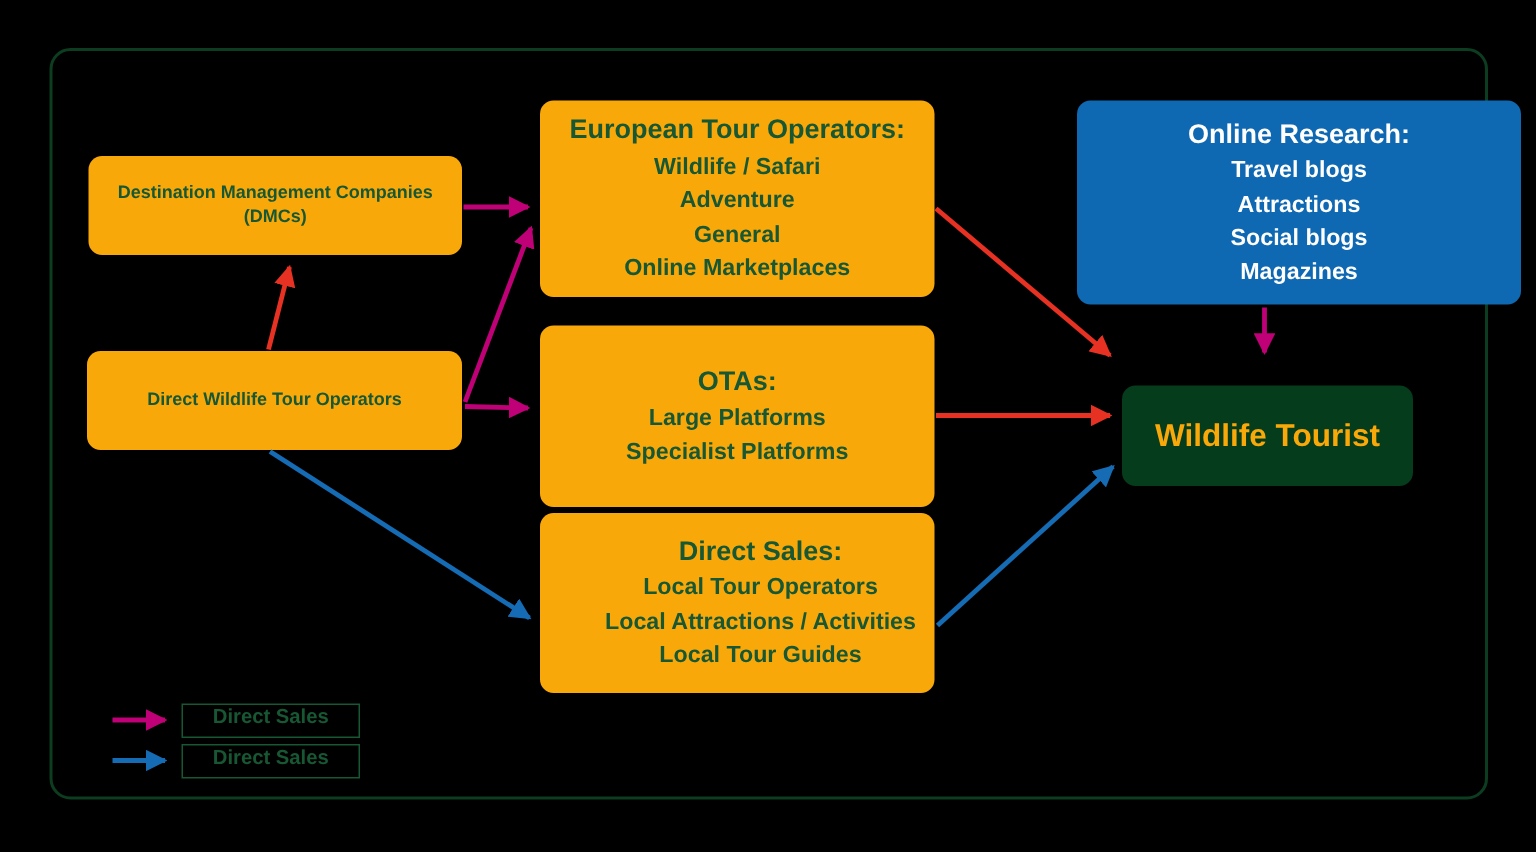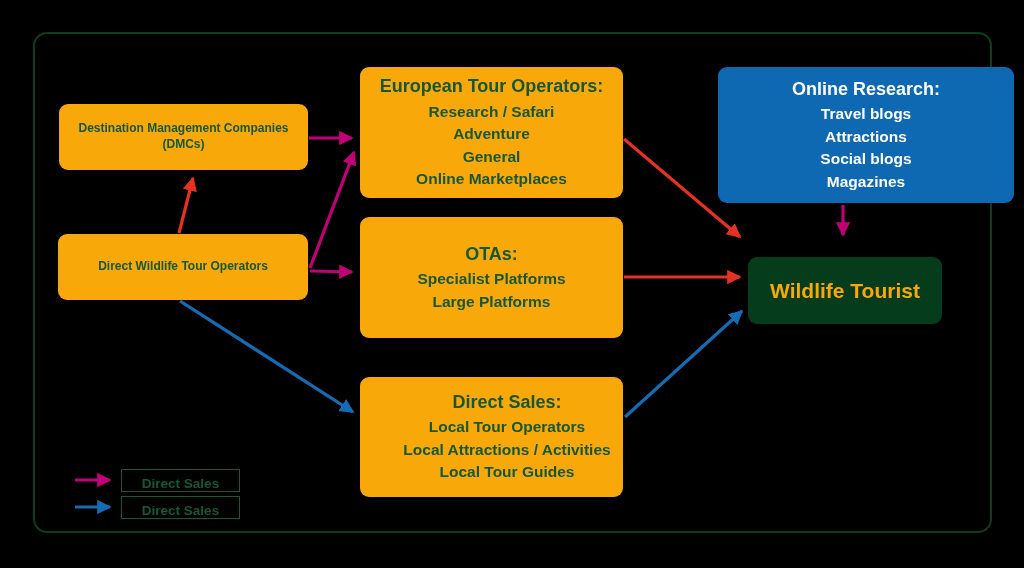--- a/index.html
+++ b/index.html
@@ -20,31 +20,31 @@
     text-align:center;font-weight:bold;padding:6px 10px;
   }
   .node.orange{background:var(--node-orange,#F9A80A);color:var(--node-text-green,#175733);}
   .node .big{font-size:12px;line-height:1.3;}
   .node .title{font-size:18px;line-height:1.35;margin-bottom:2px;}
   .node .item{font-size:15.5px;line-height:1.45;}
   .node.dmc{left:59px;top:104px;width:249px;height:66px;}
   .node.local{left:58px;top:234px;width:250px;height:66px;}
   .node.eto{left:360px;top:67px;width:263px;height:131px;}
   .node.otas{left:360px;top:217px;width:263px;height:121px;}
-  .node.dsales{left:360px;top:377px;width:263px;height:120px;padding-left:41px;}
+  .node.dsales{left:360px;top:342px;width:263px;height:120px;padding-left:41px;}
   .node.research{left:718px;top:67px;width:296px;height:136px;
     background:var(--research-bg,#0E68B2);color:var(--research-text,#fff);}
   .node.tourist{left:748px;top:257px;width:194px;height:67px;
     background:var(--tourist-bg,#053C1C);color:var(--tourist-text,#F9A80A);font-size:21px;}
   .legend-box{
     position:absolute;box-sizing:border-box;
     border:1.6px solid var(--legend-border,#175733);
     color:var(--legend-border,#175733);
     font-size:13.5px;font-weight:bold;
-    display:flex;align-items:flex-end;justify-content:center;text-align:center;
+    display:flex;align-items:flex-start;justify-content:center;text-align:center;
   }
   .legend-box.one{left:121px;top:469px;width:119px;height:23px;}
   .legend-box.two{left:121px;top:496px;width:119px;height:23px;}
   svg.overlay{position:absolute;left:0;top:0;width:1024px;height:568px;pointer-events:none;}
   .stroke-red{stroke:var(--arrow-red,#E73223);stroke-width:3.2;fill:none;}
   .stroke-magenta{stroke:var(--arrow-magenta,#C00077);stroke-width:3.2;fill:none;}
   .stroke-blue{stroke:var(--arrow-blue,#156CB4);stroke-width:3.2;fill:none;}
   .mk-red{fill:var(--arrow-red,#E73223);}
   .mk-magenta{fill:var(--arrow-magenta,#C00077);}
   .mk-blue{fill:var(--arrow-blue,#156CB4);}
@@ -57,30 +57,30 @@
 <div class="node orange dmc">
   <div class="big">Destination Management Companies (DMCs)</div>
 </div>
 
 <div class="node orange local">
   <div class="big">Direct Wildlife Tour Operators</div>
 </div>
 
 <div class="node orange eto">
   <div class="title">European Tour Operators:</div>
-  <div class="item">Research / Safari</div>
+  <div class="item">Wildlife / Safari</div>
   <div class="item">Adventure</div>
   <div class="item">General</div>
   <div class="item">Online Marketplaces</div>
 </div>
 
 <div class="node orange otas">
   <div class="title">OTAs:</div>
+  <div class="item">Large Platforms</div>
   <div class="item">Specialist Platforms</div>
-  <div class="item">Large Platforms</div>
 </div>
 
 <div class="node orange dsales">
   <div class="title">Direct Sales:</div>
   <div class="item">Local Tour Operators</div>
   <div class="item">Local Attractions / Activities</div>
   <div class="item">Local Tour Guides</div>
 </div>
 
 <div class="node research">

